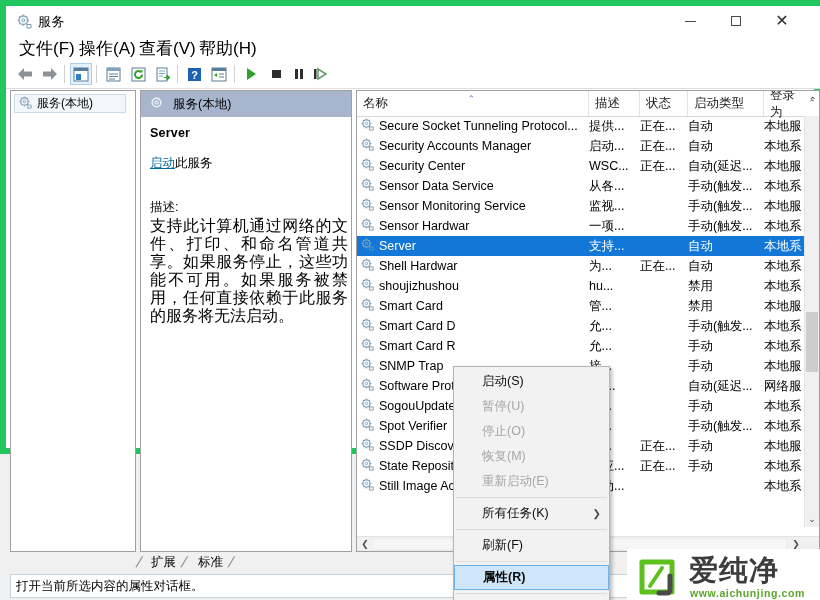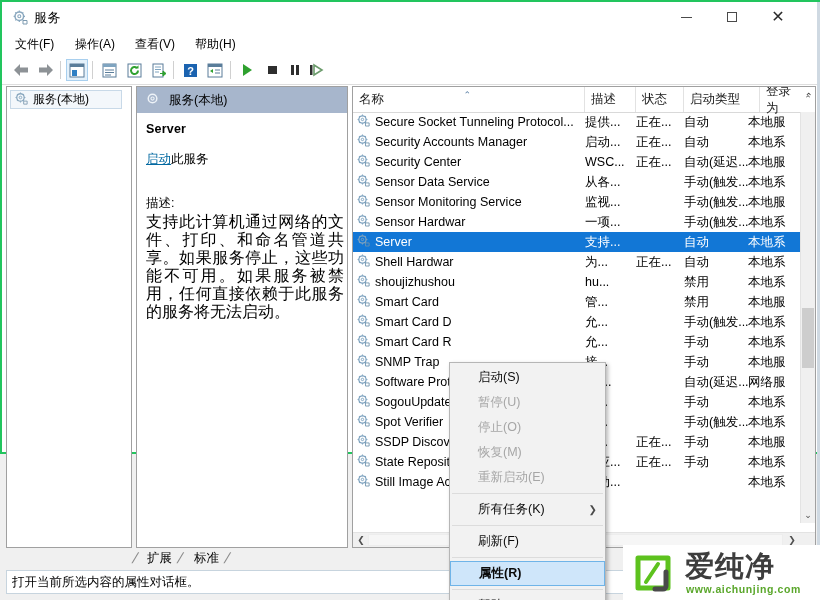--- a/index.html
+++ b/index.html
@@ -4,21 +4,21 @@
 <style>
   html,body{margin:0;padding:0;}
   body{
     width:820px;height:600px;overflow:hidden;
     font-family:"Liberation Sans","DejaVu Sans",sans-serif;
     font-size:12px;color:#000;background:#f0f0f0;
   }
   .window{
     position:absolute;left:0;top:0;width:820px;height:454px;
     background:#ffffff;box-sizing:border-box;
-    border:2px solid #22c55e;
+    border:6px solid #22c55e;
   }
 
   
   .titlebar{
     position:absolute;left:0;top:0;width:818px;height:30px;
     background:#ffffff;
   }
   .title-icon{
     position:absolute;left:11px;top:8px;width:15px;height:15px;
   }
@@ -38,21 +38,21 @@
   .wbtn .sq{width:10px;height:10px;border:1px solid #4a4a4a;display:block;box-sizing:border-box;}
   .wbtn .xx{font-size:16px;line-height:16px;font-weight:300;}
 
   
   .menubar{
     position:absolute;left:0;top:30px;width:818px;height:24px;
     background:#ffffff;
   }
   .menu-item{
     position:absolute;top:4px;height:17px;padding:0 5px;
-    font-size:12px;color:#000;line-height:17px;cursor:default;
+    font-size:17px;color:#000;line-height:17px;cursor:default;
   }
 
   
   .toolbar{
     position:absolute;left:0;top:54px;width:818px;height:28px;
     background:#ffffff;border-bottom:1px solid #dedede;
   }
   .tb{
     position:absolute;top:3px;width:22px;height:22px;
     display:flex;align-items:center;justify-content:center;cursor:default;
@@ -132,21 +132,21 @@
     position:absolute;left:0;width:448px;height:20px;
     font-size:12.5px;color:#000;cursor:default;
   }
   .row.sel{background:#1277d6;color:#ffffff;}
   .cell{position:absolute;top:0;height:20px;display:flex;align-items:center;overflow:hidden;white-space:nowrap;}
   .c-name{left:4px;width:224px;}
   .c-name .nm{margin-left:5px;}
   .c-desc{left:232px;width:48px;}
   .c-stat{left:283px;width:44px;}
   .c-start{left:331px;width:74px;}
-  .c-logon{left:395px;width:46px;}
+  .c-logon{left:407px;width:46px;}
 
   
   .gear{width:13px;height:13px;flex:0 0 13px;display:inline-block;}
 
   
   .vsb{
     position:absolute;right:0;top:25px;width:15px;height:411px;
     background:#f0f0f0;border-left:1px solid #e3e3e3;box-sizing:border-box;
   }
   .vsb .arrow{position:absolute;left:0;width:14px;height:15px;display:flex;align-items:center;justify-content:center;font-size:9px;color:#505050;}

